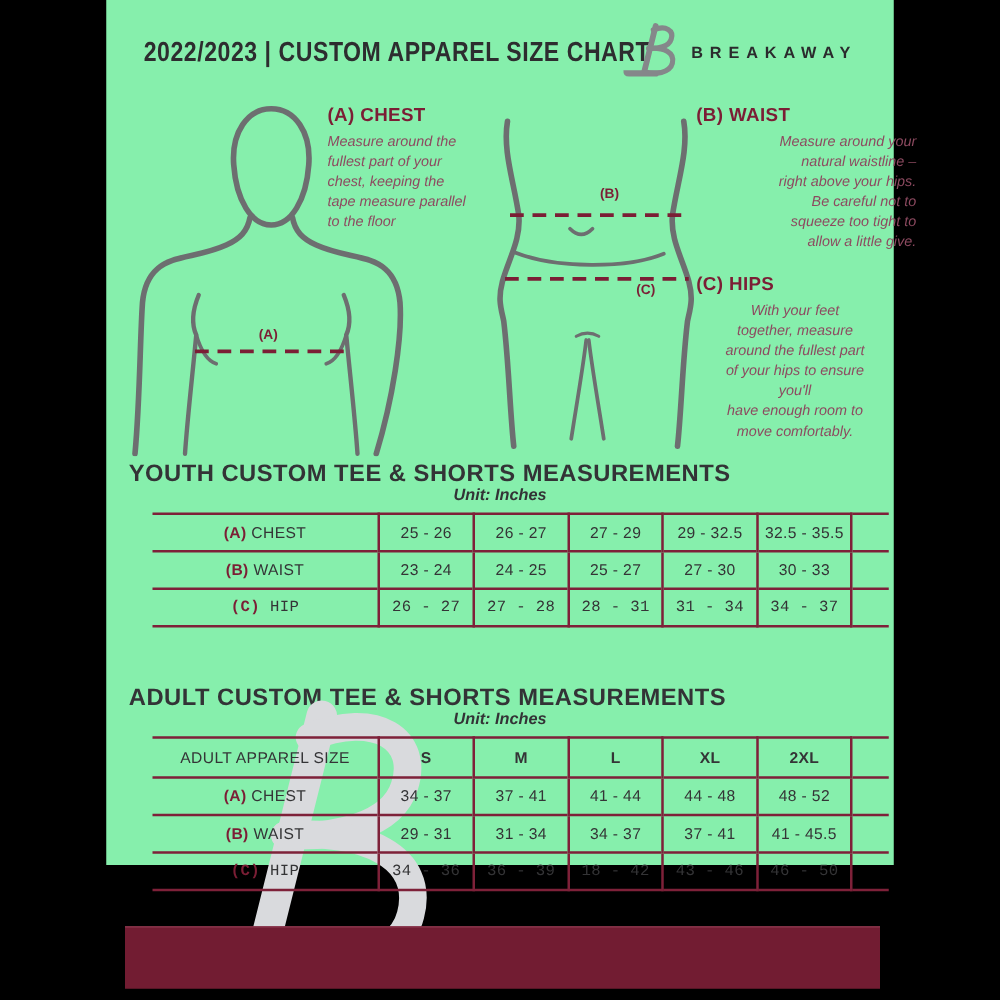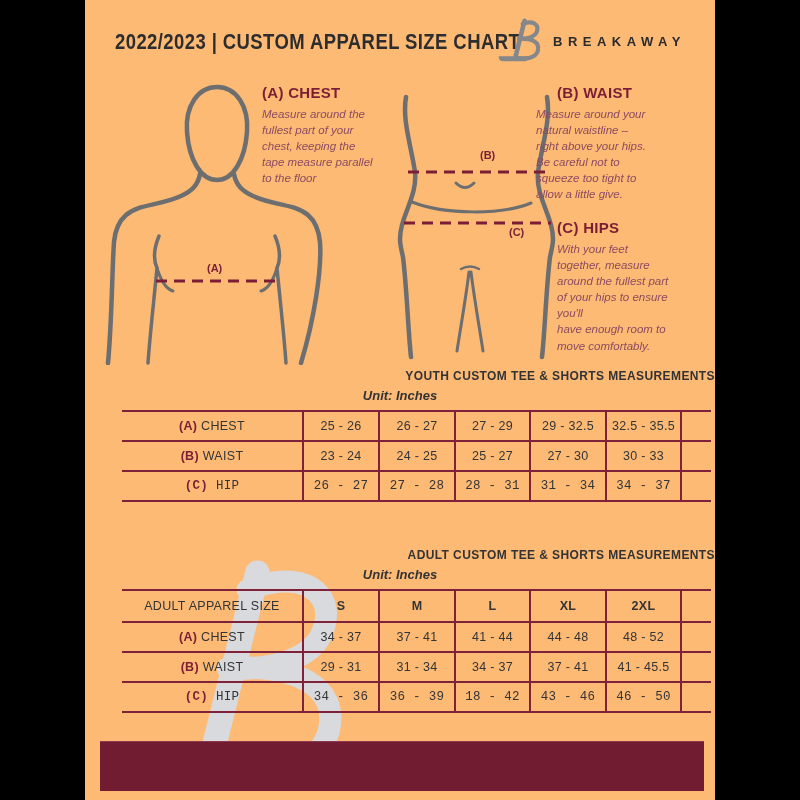--- a/index.html
+++ b/index.html
@@ -1,37 +1,37 @@
 <!DOCTYPE html>
 <html><head>
 <meta charset="utf-8">
 <style>
   * { margin:0; padding:0; box-sizing:border-box; }
   html,body { width:800px; height:800px; background:#000; font-family:"Liberation Sans", sans-serif; }
   .stage { position:relative; width:800px; height:800px; background:#000; overflow:hidden; }
-  .paper { position:absolute; left:85px; top:0; width:630px; height:800px; background:#fdba74; }
+  .paper { position:absolute; left:85px; top:0; width:630px; height:692px; background:#86efac; }
 
   
   .hdr-title { position:absolute; left:30px; top:29px; font-size:22px; font-weight:bold;
                color:#2d2d2f; letter-spacing:.5px; white-space:nowrap;
                transform:scaleX(.84); transform-origin:left center; }
   .logo { position:absolute; left:411px; top:18px; width:46px; height:46px; }
   .brand { position:absolute; left:468px; top:34px; font-size:13px; font-weight:bold;
            color:#2b2b2d; letter-spacing:5.5px; white-space:nowrap; }
 
   
   .fig { position:absolute; }
   .guide-head { position:absolute; font-size:15px; font-weight:800; color:#7b1e35; letter-spacing:.3px; }
   .guide-body { position:absolute; font-size:11.5px; font-style:italic; font-weight:500;
                 line-height:1.4; color:#8d4a60; white-space:pre-line; }
   .marker { position:absolute; font-size:11px; font-weight:800; color:#7b1e35; }
 
   
-  .tbl-title { position:absolute; left:0; width:630px; text-align:right; font-size:12px;
-               font-weight:600; color:#333336; letter-spacing:.4px; }
+  .tbl-title { position:absolute; left:0; width:630px; text-align:left; font-size:19px;
+               font-weight:600; color:#333336; letter-spacing:.4px;padding-left:18px; }
   .tbl-unit  { position:absolute; left:0; width:630px; text-align:center; font-size:13px;
                font-style:italic; font-weight:600; color:#333336; }
   table.size { position:absolute; left:37px; width:589px; border-collapse:collapse;
                table-layout:fixed; z-index:2; }
   table.size td { border-top:2px solid #7e2139; padding:0; font-size:12.5px; color:#343436;
                   text-align:center; letter-spacing:.3px; background:transparent; }
   table.size tr:last-child td { border-bottom:2px solid #7e2139;font-family:Liberation Mono, monospace; }
   table.size td.vb { border-right:2px solid #7e2139; }
   table.size tr.hrow { height:32px; }
   table.size tr.drow { height:30px; }
@@ -94,29 +94,29 @@
         <path d="M 79 187 C 76 212, 71 240, 67 266" stroke-width="3"></path>
         <path d="M 81 187 C 84 212, 89 240, 93 266" stroke-width="3"></path>
       </g>
       <path d="M 18 87 L 156 87" stroke="#7b1e35" stroke-width="3" stroke-dasharray="11 7" fill="none"></path>
       <path d="M 14 138 L 161 138" stroke="#7b1e35" stroke-width="3" stroke-dasharray="11 7" fill="none"></path>
     </svg>
     <div class="marker" style="left:395px; top:149px;">(B)</div>
     <div class="marker" style="left:424px; top:226px;">(C)</div>
 
     <div class="guide-head" style="left:472px; top:84px;">(B) WAIST</div>
-    <div class="guide-body" style="left:451px; top:106px; width:155px;">Measure around your
+    <div class="guide-body" style="left:493px; top:106px; width:155px;text-align:right;">Measure around your
 natural waistline –
 right above your hips.
 Be careful not to
 squeeze too tight to
 allow a little give.</div>
 
     <div class="guide-head" style="left:472px; top:219px;">(C) HIPS</div>
-    <div class="guide-body" style="left:472px; top:241px; width:158px;">With your feet
+    <div class="guide-body" style="left:472px; top:241px; width:158px;text-align:center;">With your feet
 together, measure
 around the fullest part
 of your hips to ensure
 you'll
 have enough room to
 move comfortably.</div>
 
     <svg class="watermark" viewBox="0 0 100 100">
       <g fill="none" stroke="#d9dadd" stroke-linecap="round">
         <path d="M 62 6 L 42 86" stroke-width="10"></path>

